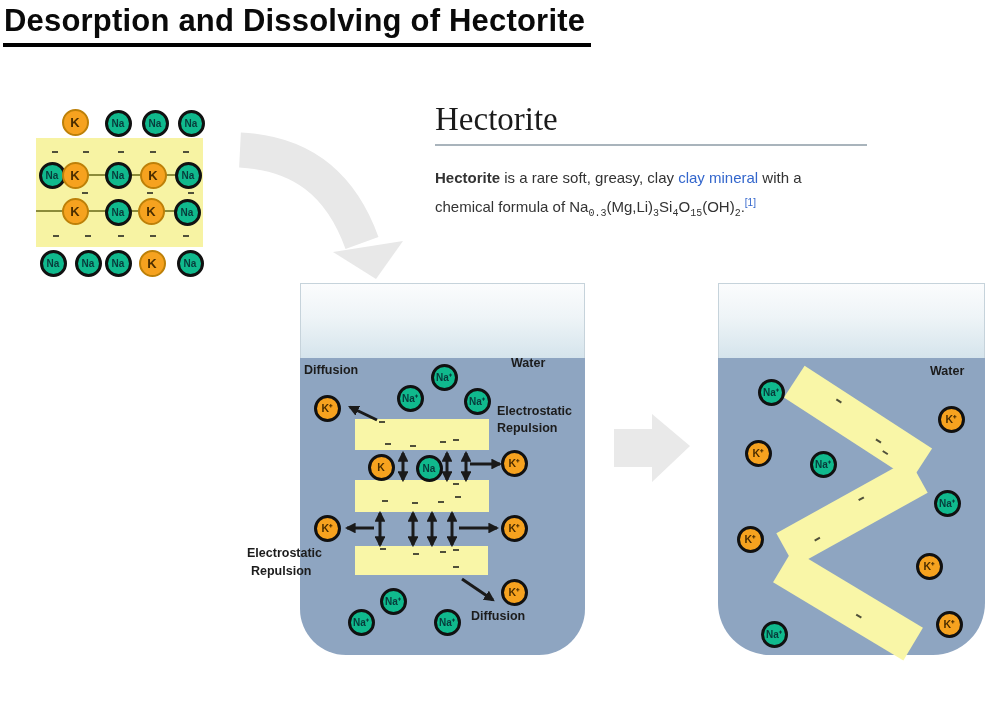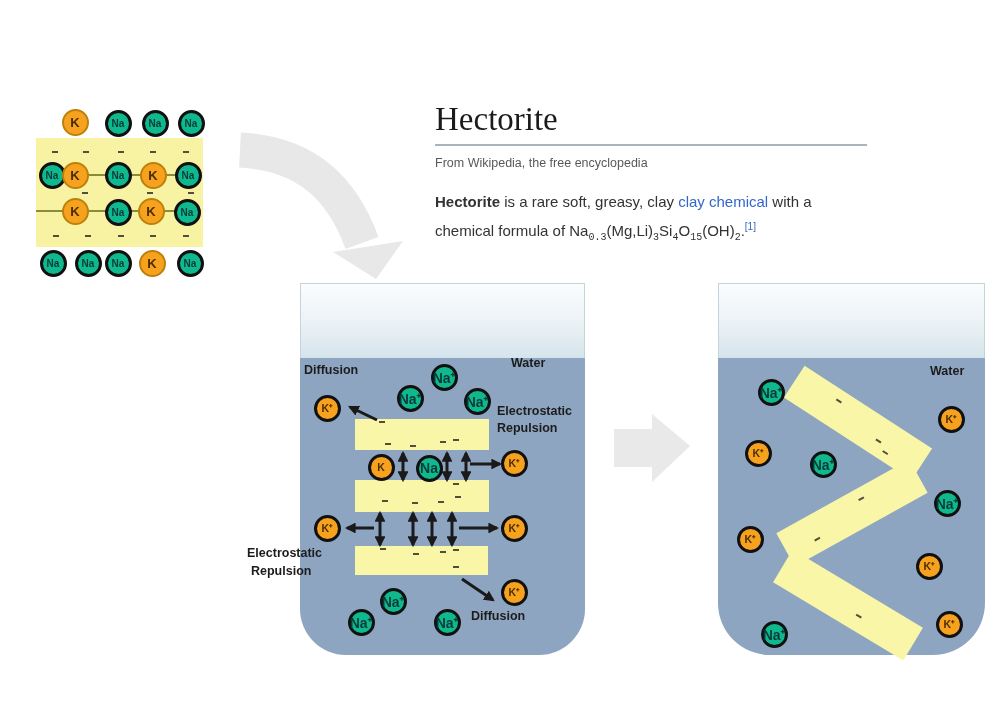--- a/index.html
+++ b/index.html
@@ -32,47 +32,47 @@
   .latbox{position:absolute;background:#f7f3a3;z-index:1;}
   .latline{position:absolute;height:2px;background:#8b8b3a;z-index:2;}
   .layer{position:absolute;background:#f9f6a7;z-index:2;}
   .minus{position:absolute;width:6px;height:2.4px;background:#50503a;z-index:3;}
   #arrow-svg{position:absolute;left:0;top:0;z-index:3;}
   .arr{stroke:#1a1a1a;stroke-width:3;}
   .ion{position:absolute;width:27px;height:27px;border-radius:50%;box-sizing:border-box;
        border:3px solid #111;display:flex;align-items:center;justify-content:center;
        font-weight:700;z-index:4;}
   .ion.k{background:#f6a21f;color:#4a2d00;font-size:10.5px;}
-  .ion.na{background:#10b98d;color:#083b3b;font-size:14px;}
+  .ion.na{background:#10b98d;color:#083b3b;font-size:10px;}
   .ion.lat.k{border:2px solid #bd8009;font-size:13px;}
   .ion.lat.na{font-size:10px;}
   .flabel{position:absolute;font-size:12.5px;font-weight:600;color:#1c1c1c;z-index:4;
           white-space:nowrap;}
   .bigarrow{position:absolute;left:0;top:0;z-index:0;}
 </style>
 </head>
 <body>
 
 <div id="canvas">
 
+  <h1 id="page-title">Desorption and Dissolving of Hectorite</h1>
 
   <svg class="bigarrow" width="1000" height="701">
     <path d="M 240 150 C 300 153 340 182 362 243" fill="none" stroke="#e8e8e8" stroke-width="35"></path>
     <polygon points="333,252 403,241 376,279" fill="#e8e8e8"></polygon>
   </svg>
 
   <svg class="bigarrow" width="1000" height="701">
     <polygon points="614,429 652,429 652,414 690,446 652,482 652,467 614,467" fill="#e9e9e9"></polygon>
   </svg>
 
   <div id="wiki">
     <div class="wtitle">Hectorite</div>
     <hr class="wrule">
-    <div class="wsub">From Wikipedia, the free encyclopedia</div>
-    <div class="wbody"><span style="font-weight: 700;">Hectorite</span><span> is a rare soft, greasy, clay </span><span class="wlink">clay chemical</span><span> with a chemical formula of </span><span>Na</span><sub>0.3</sub><span>(Mg,Li)</span><sub>3</sub><span>Si</span><sub>4</sub><span>O</span><sub>15</sub><span>(OH)</span><sub>2</sub><span>.</span><sup class="wlink">[1]</sup></div>
+    <div class="wbody"><span style="font-weight: 700;">Hectorite</span><span> is a rare soft, greasy, clay </span><span class="wlink">clay mineral</span><span> with a chemical formula of </span><span>Na</span><sub>0.3</sub><span>(Mg,Li)</span><sub>3</sub><span>Si</span><sub>4</sub><span>O</span><sub>15</sub><span>(OH)</span><sub>2</sub><span>.</span><sup class="wlink">[1]</sup></div>
   </div>
 
   <div class="beaker" id="beaker-left" style="left: 300px; top: 283px; width: 285px; height: 372px;">
       <div class="glass" style="height: 75px;"></div>
       <div class="water rleft" style="top: 75px; height: 297px;"></div>
     </div>
 
   <div class="beaker" id="beaker-right" style="left: 718px; top: 283px; width: 267px; height: 372px;">
       <div class="glass" style="height: 75px;"></div>
       <div class="water rright" style="top: 75px; height: 297px;"></div>

